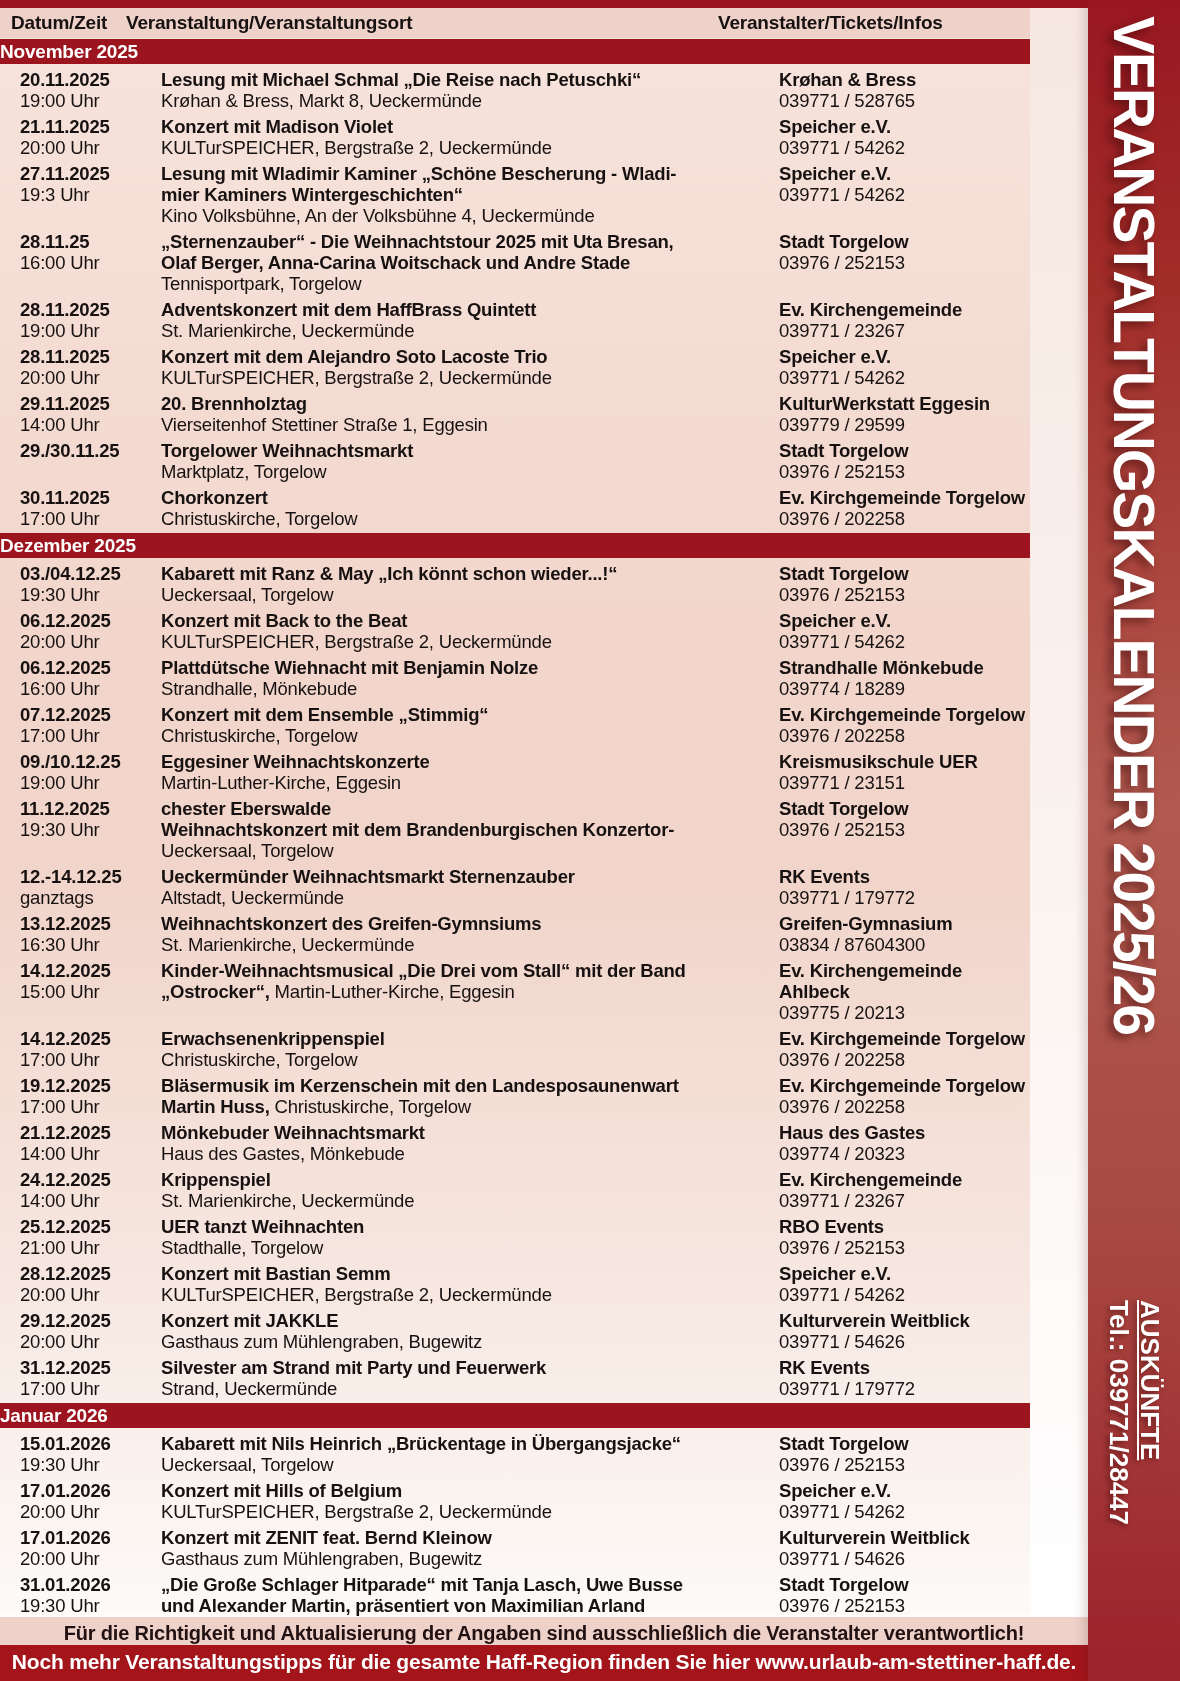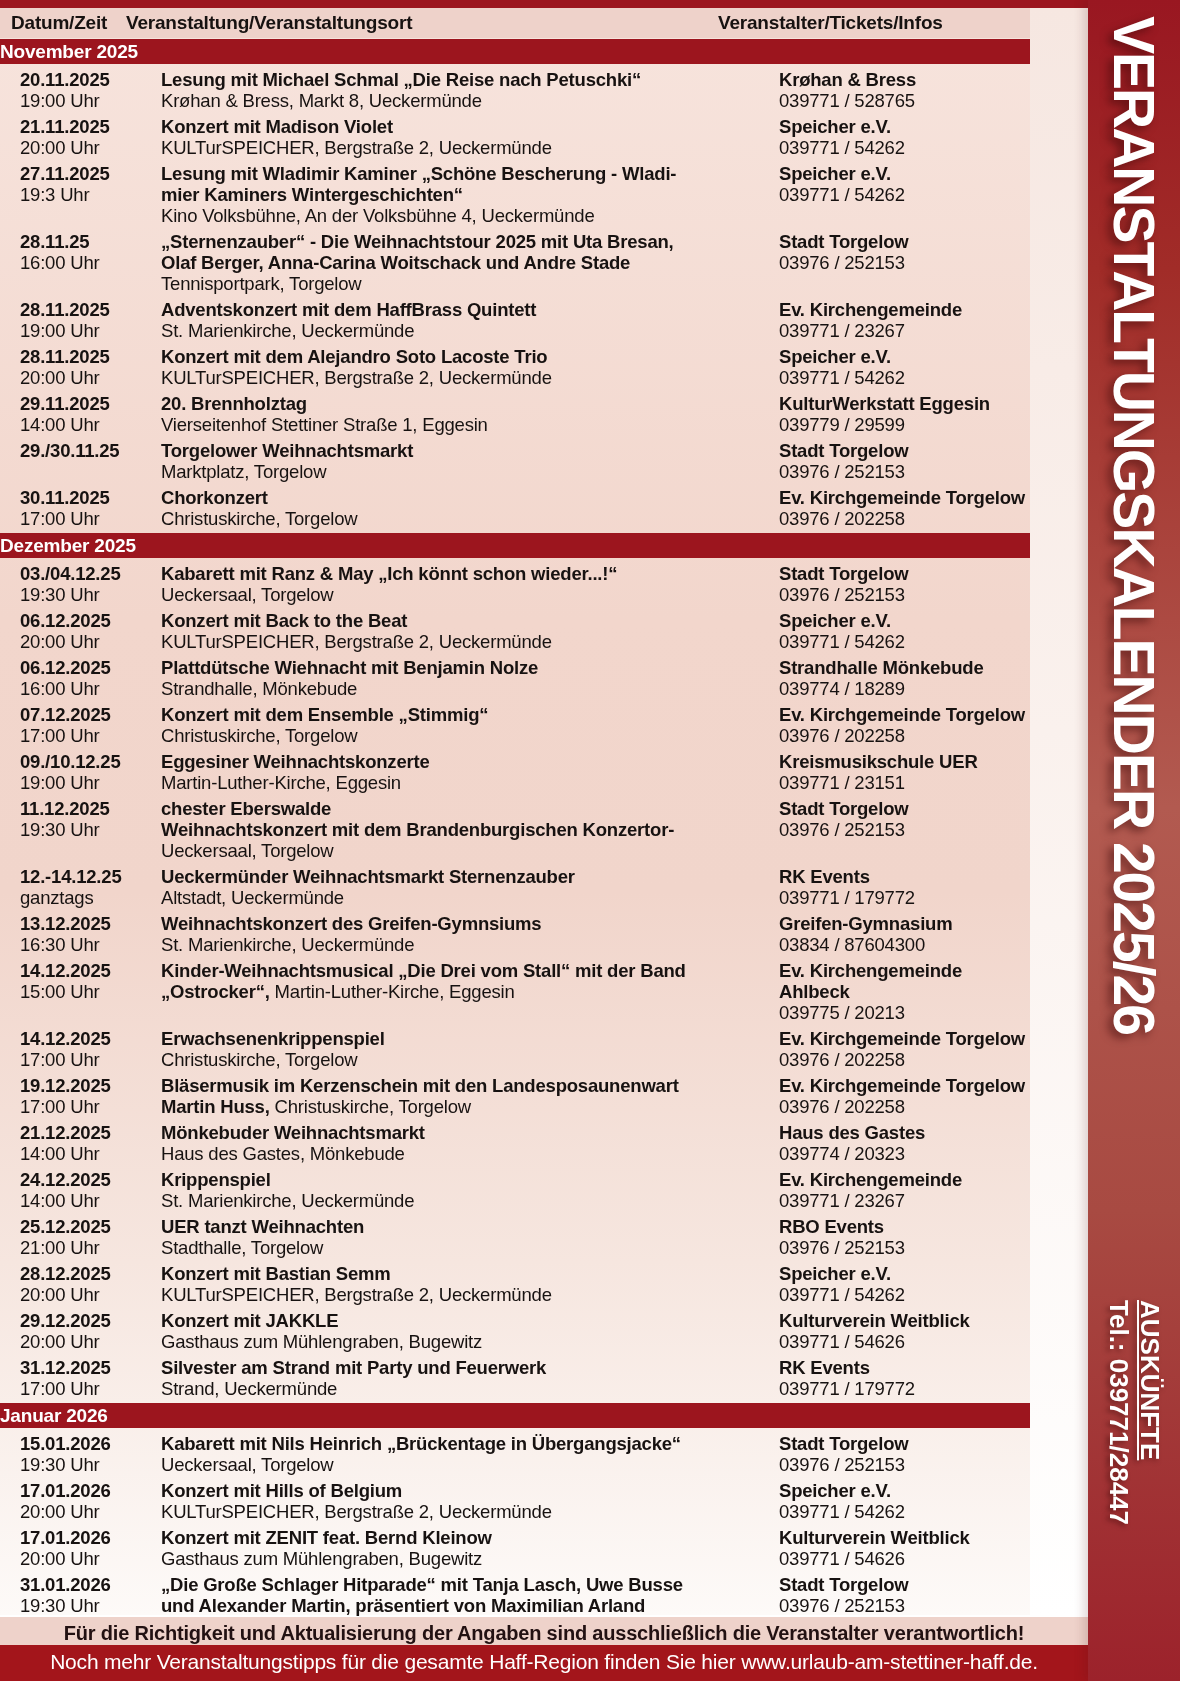--- a/index.html
+++ b/index.html
@@ -45,21 +45,21 @@
   .b{font-weight:bold;}
   .org{font-weight:bold;}
   .cell-ev{padding-right:8px;}
   .footer1{
     position:absolute;left:0;bottom:32px;width:1088px;height:32px;
     background:var(--headerpink);color:#221112;font-weight:bold;font-size:20px;
     text-align:center;line-height:32px;letter-spacing:-0.2px;
   }
   .footer2{
     position:absolute;left:0;bottom:0;width:1088px;height:36px;
-    background:var(--footred);color:#ffffff;font-weight:normal;font-size:21px;
+    background:var(--footred);color:#ffffff;font-weight:bold;font-size:21px;
     text-align:center;line-height:34px;letter-spacing:-0.2px;
   }
   .sidebar{
     position:absolute;left:1088px;top:0;width:92px;height:1681px;z-index:2;
     background:linear-gradient(180deg,#991721 0%,#a12c28 16%,#b25a50 48%,#a84a42 72%,#9c222b 100%);
     box-shadow:-4px 0 10px rgba(80,20,20,0.18);
   }
   .sidebar-title{
     position:absolute;left:0;top:0;width:1290px;height:92px;
     transform-origin:46px 46px;

